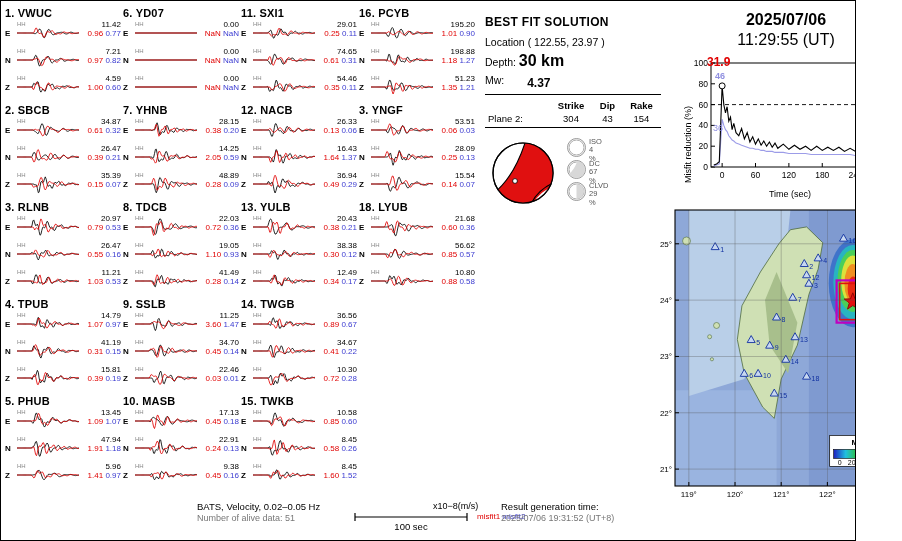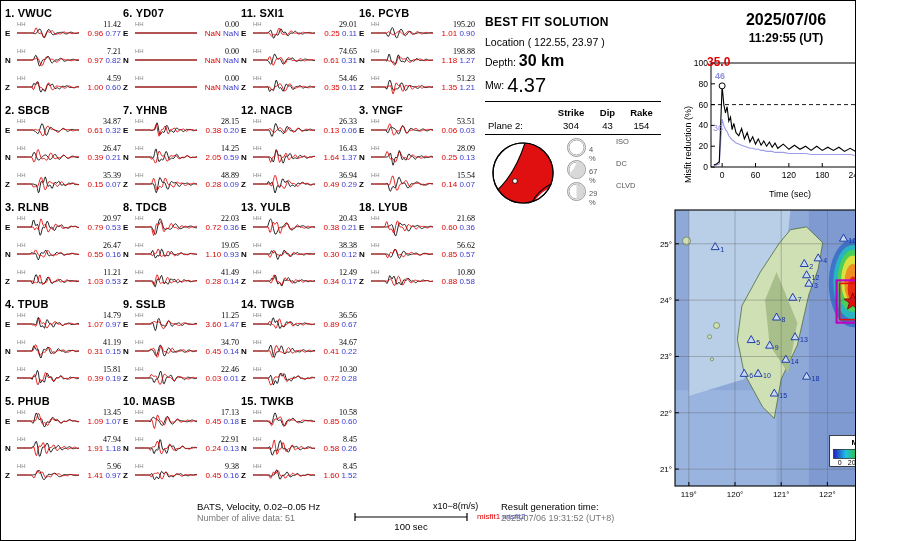--- a/index.html
+++ b/index.html
@@ -13,52 +13,52 @@
   .col1{left:118px;}
   .col2{left:236px;}
   .col3{left:354px;}
   .stn{position:relative;height:97px;}
   .stn-title{font-size:11px;font-weight:bold;letter-spacing:.2px;height:13px;line-height:13px;}
   .chan{position:relative;height:27px;}
   .chan-lbl{position:absolute;left:0;top:9px;font-size:8px;font-weight:bold;}
   .chan-hh{position:absolute;left:12px;top:1px;font-size:6px;color:#888;}
   .trace{position:absolute;left:12px;top:0;width:62px;height:26px;}
   .trace svg{display:block;}
-  .amp{position:absolute;right:2px;top:0px;font-size:8px;text-align:right;width:46px;font-family:Liberation Serif, serif;}
+  .amp{position:absolute;right:2px;top:0px;font-size:8px;text-align:right;width:46px;}
   .mis{position:absolute;right:2px;top:9px;font-size:8px;text-align:right;width:46px;}
   .mis .m1{color:#e00000;}
   .mis .m2{color:#3a3ad0;}
   .nanrow .m1,.nanrow .m2{font-weight:normal;}
 
   
   .bfs{position:absolute;left:484px;top:14px;width:180px;}
   .bfs h2{font-size:12px;font-weight:bold;margin:0 0 7px 0;letter-spacing:.3px;}
   .bfs .row{font-size:10.5px;margin-bottom:4px;}
   .bfs .lbl{display:inline-block;}
   .bfs .depth{font-weight:bold;font-size:16px;}
-  .mwbig{font-size:20px;font-weight:normal;vertical-align:-3px;margin-left:0;}
+  .mwbig{font-size:12px;font-weight:bold;vertical-align:-3px;margin-left:20px;}
   table.planes{border-collapse:collapse;font-size:9.5px;margin-top:4px;width:176px;}
   table.planes th{font-weight:bold;padding:1px 3px;text-align:center;margin-top:40px;}
   table.planes td{padding:1px 3px;text-align:center;}
   table.planes td.pname{text-align:left;}
   .hr{border-top:1px solid #000;height:0;width:176px;}
   .hr2{border-top:1px solid #000;height:0;width:176px;margin-top:2px;}
 
   
   .mech{position:absolute;left:490px;top:140px;width:64px;height:64px;}
   .pcts{position:absolute;left:566px;top:136px;font-size:7.5px;color:#555;}
   .pct{position:relative;height:22px;}
   .pct .circ{position:absolute;left:0;top:1px;width:17px;height:17px;border-radius:50%;border:1px solid #999;background:#fff;overflow:hidden;}
-  .pct .nm{position:absolute;left:22px;top:0px;margin-left:27px;}
+  .pct .nm{position:absolute;left:22px;top:0px;}
   .pct .vl{position:absolute;left:22px;top:8px;}
 
   
   .dt{position:absolute;left:672px;top:10px;width:226px;text-align:center;}
   .dt .d1{font-size:16px;font-weight:bold;}
-  .dt .d2{font-size:12px;font-weight:bold;margin-top:2px;}
+  .dt .d2{font-size:16px;font-weight:normal;margin-top:2px;}
 
   
   .misfit{position:absolute;left:684px;top:56px;width:210px;height:150px;}
   .mf-ylab{position:absolute;left:-2px;top:8px;transform-origin:0 0;transform:rotate(-90deg) translate(-118px,0);font-size:9px;white-space:nowrap;}
   .mf-xlab{position:absolute;left:0;top:132px;width:210px;text-align:center;font-size:9px;}
   .mf-78{position:absolute;left:22px;top:-2px;color:#e00000;font-size:12px;font-weight:bold;}
   .mf-46{position:absolute;left:30px;top:14px;color:#8f8fe0;font-size:9px;font-weight:bold;}
   .mf-36{position:absolute;left:28px;top:66px;color:#8f8fe0;font-size:9px;font-weight:normal;}
 
   
@@ -881,21 +881,21 @@
   </div>
 
   <div class="dt">
     <div class="d1">2025/07/06</div>
     <div class="d2">11:29:55  (UT)</div>
   </div>
 
   <div class="misfit">
     <div class="mf-ylab">Misfit reduction (%)</div>
     <div class="mf-xlab">Time (sec)</div>
-    <div class="mf-78">35.0</div>
+    <div class="mf-78">31.9</div>
     <div class="mf-46">46</div>
     <div class="mf-36">36</div>
     <svg id="mf-svg" width="210" height="132">
         <rect x="26" y="6" width="178" height="104" fill="#fff" stroke="#000" stroke-width="1"></rect>
         <line x1="26" y1="47.6" x2="204" y2="47.6" stroke="#000" stroke-dasharray="4,3" stroke-width="0.9"></line>
         <line x1="37.125" y1="110" x2="37.125" y2="106" stroke="#000"></line>
         <text x="37.125" y="121" font-size="8.5" text-anchor="middle" font-family="Liberation Sans">0</text>
         <line x1="70.5" y1="110" x2="70.5" y2="106" stroke="#000"></line>
         <text x="70.5" y="121" font-size="8.5" text-anchor="middle" font-family="Liberation Sans">60</text>
         <line x1="103.875" y1="110" x2="103.875" y2="106" stroke="#000"></line>

